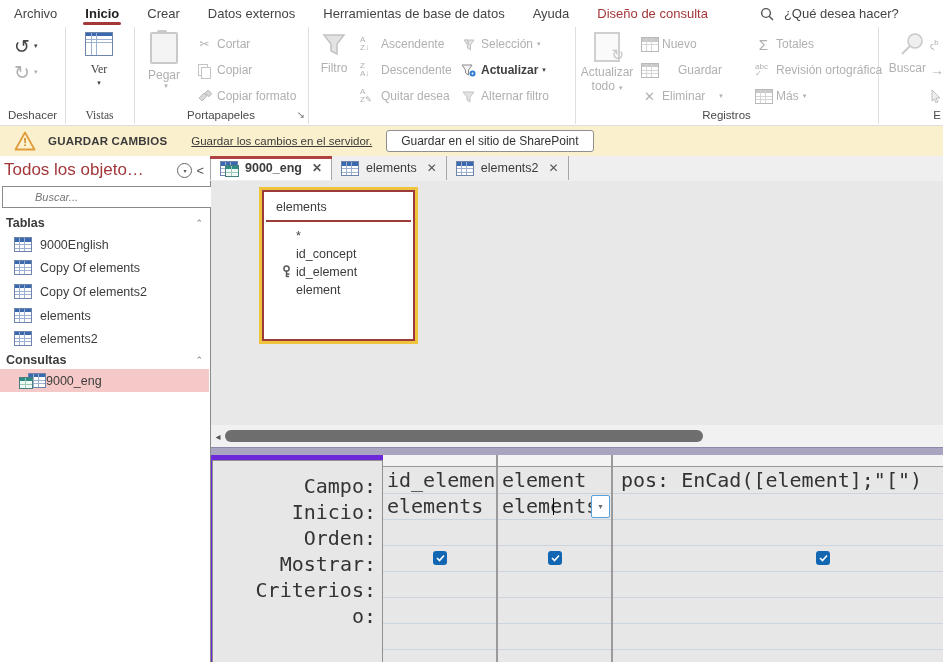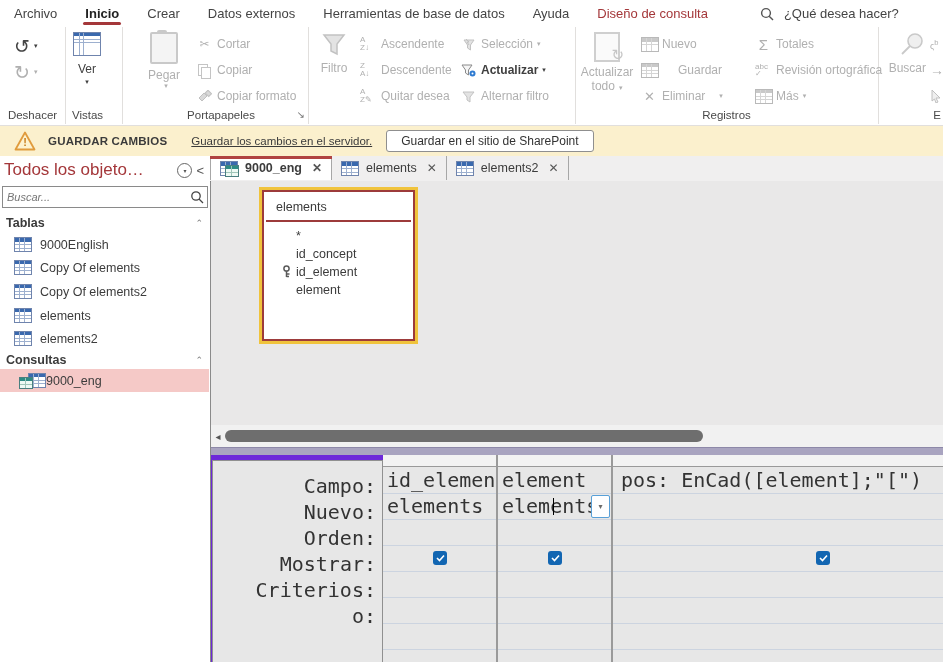--- a/index.html
+++ b/index.html
@@ -46,21 +46,21 @@
   #msgbar .title{font-weight:bold;margin:0 24px 0 12px;letter-spacing:.2px;}
   #msgbar a{color:#3b3b3b;text-decoration:underline;}
   .spbtn{margin-left:14px;background:#fff;border:1px solid #8f8f8f;border-radius:3px;padding:3px 14px;font-size:12px;color:#333;}
 
   
   #sidebar{left:0;top:156px;width:210px;height:506px;background:#fff;border-right:1px solid #8a8a8a;}
   #navtitle{position:absolute;left:4px;top:4px;width:202px;display:flex;align-items:center;}
   #navtitle .t{font-size:17px;color:#a4373a;white-space:nowrap;overflow:hidden;flex:1;}
   .circchev{width:13px;height:13px;border:1px solid #666;border-radius:50%;display:flex;align-items:center;justify-content:center;font-size:6px;color:#555;margin:0 4px;flex:none;}
   .shutter{font-size:13px;color:#555;margin-right:2px;flex:none;}
-  #navsearch{position:absolute;left:2px;top:30px;width:204px;height:20px;border:1px solid #8a8a8a;background:#fff;display:flex;align-items:center;}
+  #navsearch{position:absolute;left:2px;top:30px;width:204px;height:20px;border:1px solid #8a8a8a;background:#fff;display:flex;align-items:center;padding-left:28px;}
   #navsearch input{border:none;outline:none;flex:1;font-size:11px;font-style:italic;font-family:"Liberation Sans",sans-serif;color:#666;padding:0 4px;background:transparent;}
   .navsec{position:absolute;left:0;width:209px;height:21px;display:flex;align-items:center;font-size:12.5px;font-weight:bold;color:#3b3b3b;padding:0 6px;box-sizing:border-box;justify-content:space-between;}
   .navsec .chev{color:#777;font-size:9px;font-weight:normal;}
   .sbitem{position:absolute;left:0;width:209px;height:23px;display:flex;align-items:center;font-size:12.5px;color:#3c3c3c;}
   .sbitem .sheet,.sbitem .qicon{margin:0 8px 0 14px;}
   .sbitem.sel{background:#f5c9c7;}
 
   
   #tabbar{left:210px;top:156px;width:733px;height:25px;background:#f0efef;border-bottom:1px solid #808080;display:flex;}
   .tab{height:24px;display:flex;align-items:center;padding:0 9px;font-size:12.5px;border-right:1px solid #a7a7a7;background:#f0efef;position:relative;color:#3c3c3c;}
@@ -124,21 +124,21 @@
         <span style="font-size:19px;color:#444;">↺</span>
           <span class="carat">▾</span>
       </div>
       <div class="smallrow dis" style="left:14px;top:34px;">
         <span style="font-size:19px;">↻</span>
           <span class="carat">▾</span>
       </div>
       <div class="glabel">Deshacer</div>
     </div>
 
-    <div class="rgroup" style="left:53px;width:69px;">
+    <div class="rgroup" style="left:65px;width:69px;font-family:Liberation Serif, serif;">
       <div class="bigbtn en" style="left:14px;top:5px;width:40px;">
         <span class="sheet" style="width:26px;height:22px;"></span>
         <span style="margin-top:6px;">Ver</span>
         <span class="carat" style="margin:2px 0 0;">▾</span>
       </div>
       <div class="glabel">Vistas</div>
     </div>
 
     <div class="rgroup" style="left:134px;width:174px;">
       <div class="bigbtn dis" style="left:8px;top:5px;width:44px;">
@@ -395,21 +395,21 @@
   <div id="hscroll" class="abs">
     <span class="arrow">◂</span>
     <span class="thumb"></span>
   </div>
   <div id="splitter" class="abs"></div>
 
   <div id="grid" class="abs">
 
     <div id="labelpanel">
       <div class="rowlabel" style="top:12px;">Campo:</div>
-      <div class="rowlabel" style="top:38px;">Nuevo:</div>
+      <div class="rowlabel" style="top:38px;">Inicio:</div>
       <div class="rowlabel" style="top:64px;">Orden:</div>
       <div class="rowlabel" style="top:90px;">Mostrar:</div>
       <div class="rowlabel" style="top:116px;">Criterios:</div>
       <div class="rowlabel" style="top:142px;">o:</div>
     </div>
 
     <div class="gcol" style="left:172px;width:115px;">
       <div class="hstrip"></div>
       <div class="gcell" style="top:12px;">id_element</div>
       <div class="gcell" style="top:38px;">elements</div>

